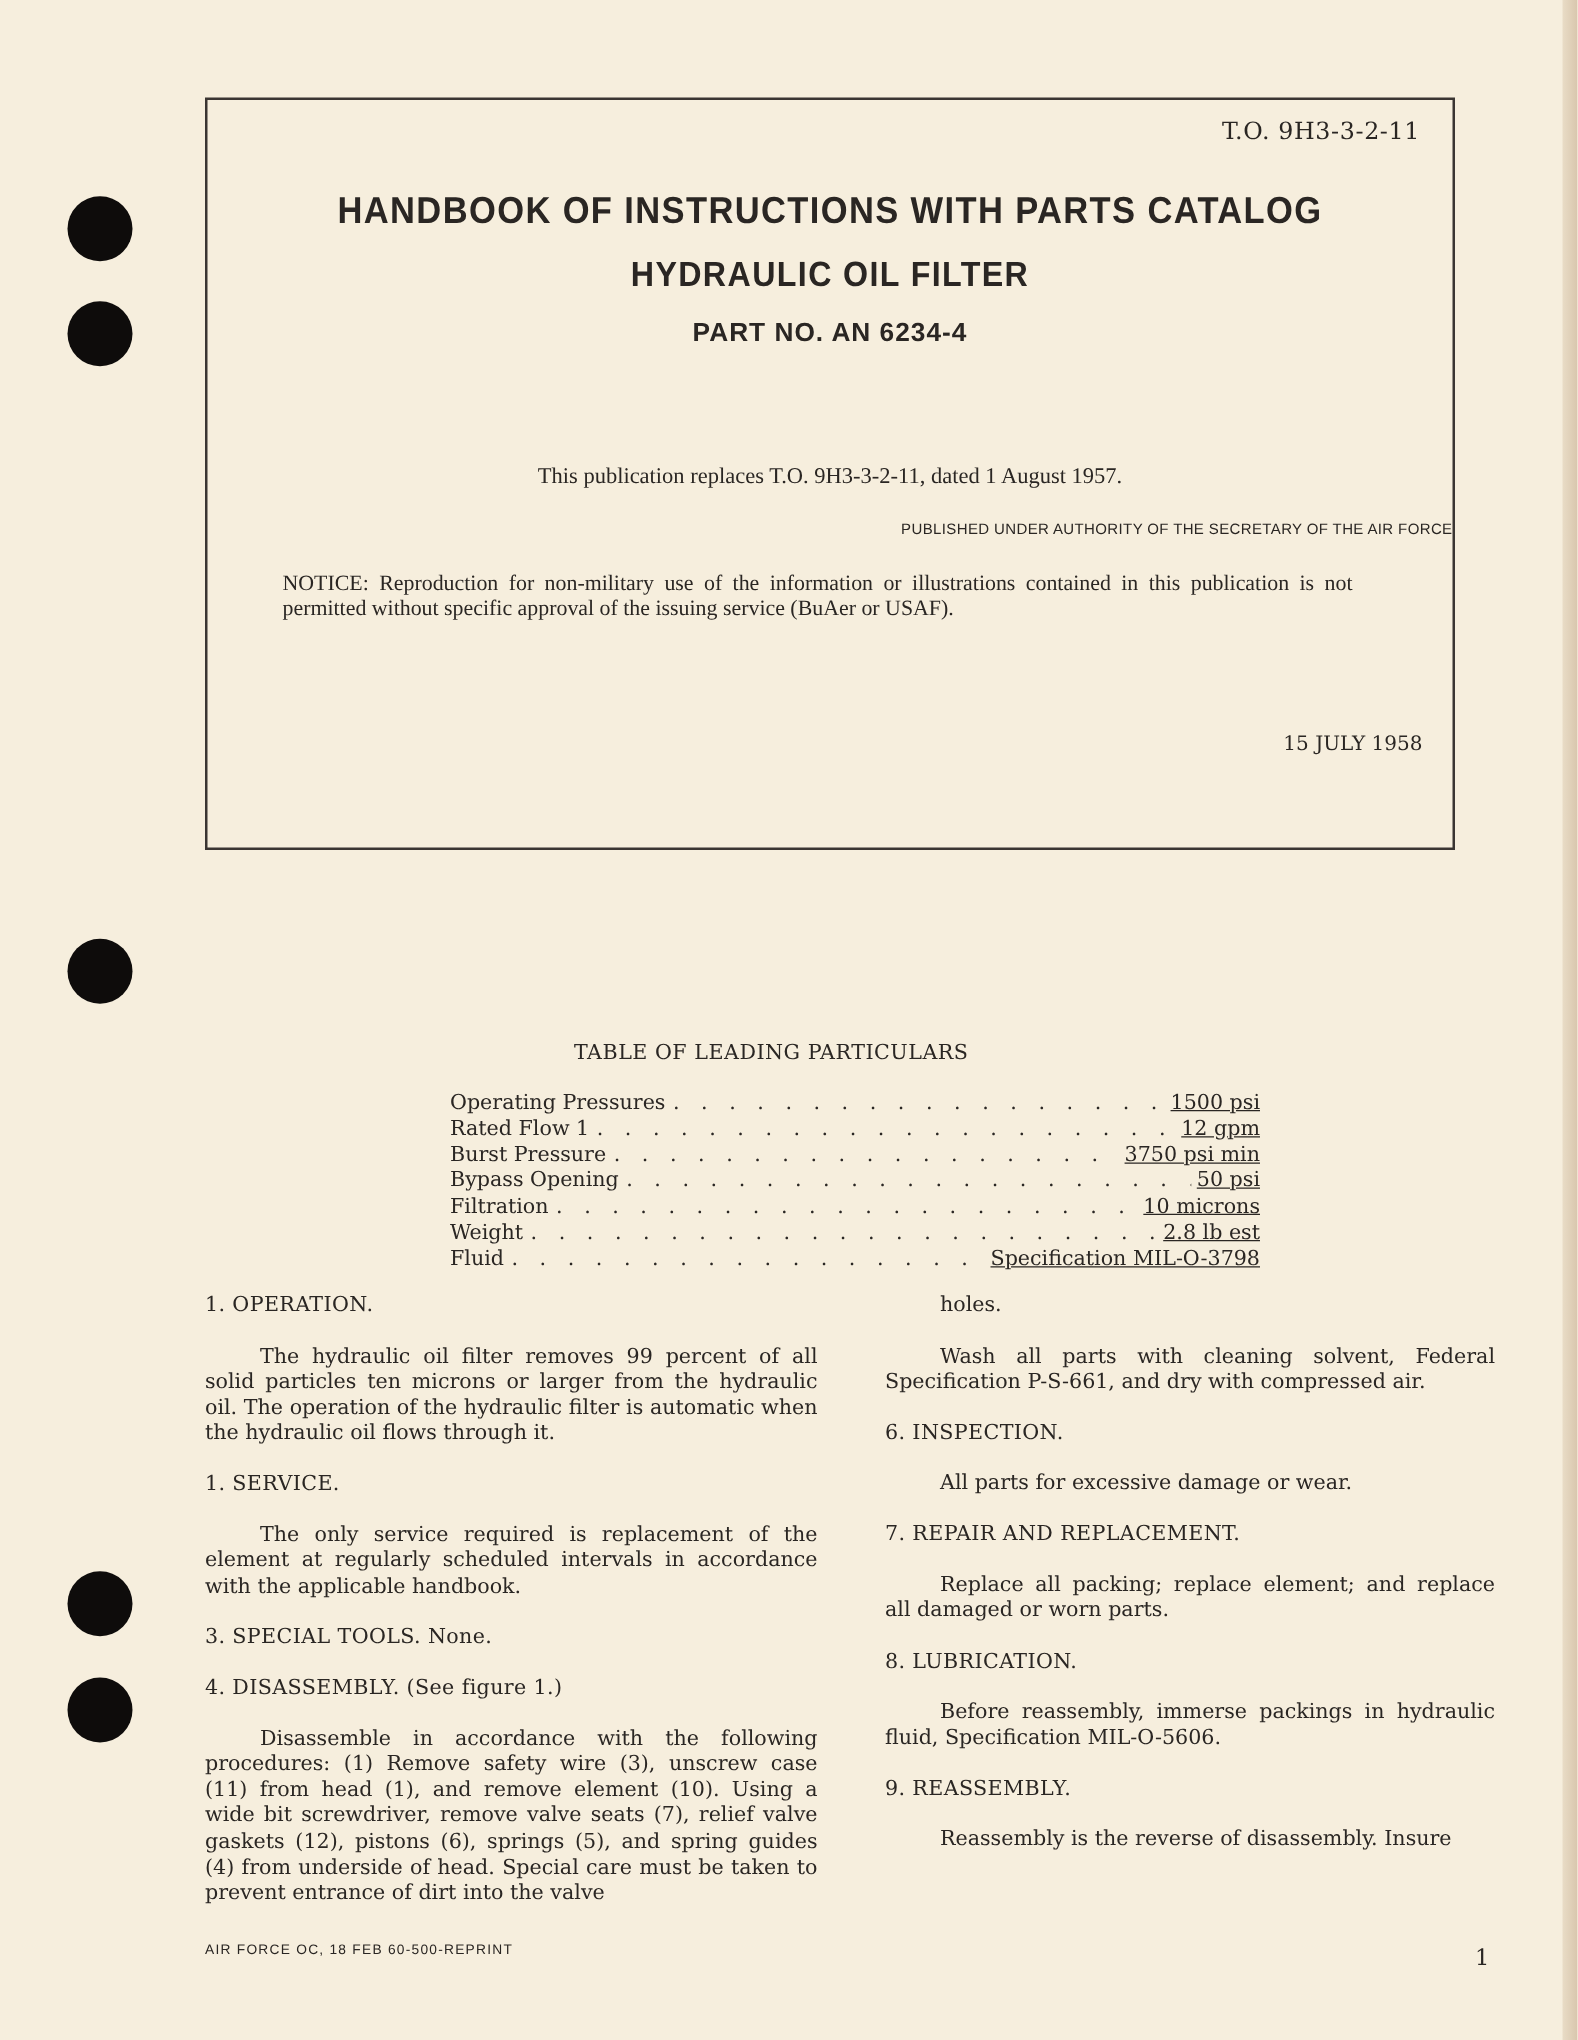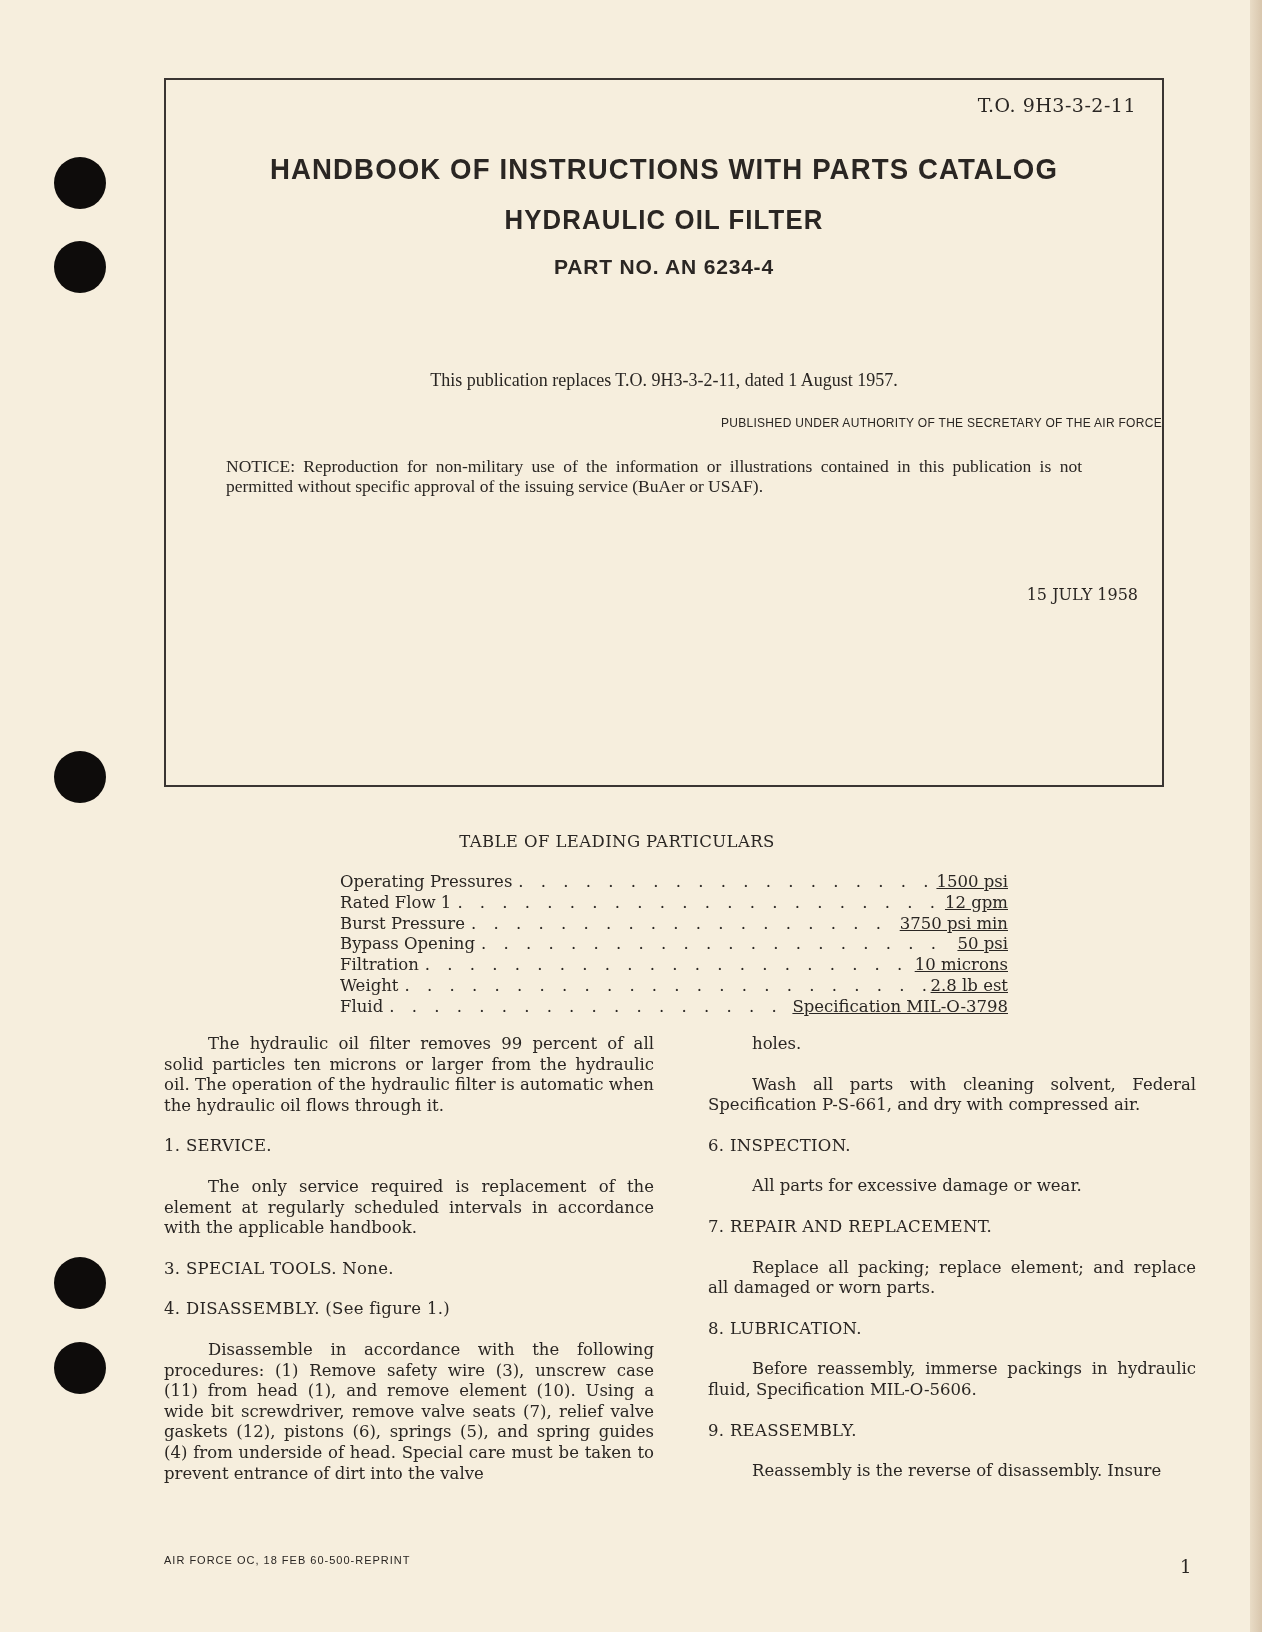--- a/index.html
+++ b/index.html
@@ -11,21 +11,21 @@
   }
   .page-edge {
     position: absolute; right: 0; top: 0; width: 12px; height: 1632px;
     background: linear-gradient(to right, #e9dcc6, #d8c6ad);
   }
   .punch-hole {
     position: absolute; width: 52px; height: 52px; border-radius: 50%;
     background: #0e0c0b; left: 54px;
   }
   .title-box {
-    position: absolute; left: 164px; top: 78px; width: 1000px; height: 709px;
+    position: absolute; left: 164px; top: 78px; width: 1000px; height: 602px;
     border: 2px solid #3a3532; box-sizing: border-box;
   }
   .to-number {
     position: absolute; right: 26px; top: 14px;
     font-size: 19px; letter-spacing: 0.5px;
   }
   .main-title {
     position: absolute; left: 0; right: 0; top: 72px; text-align: center;
     font-family: "Liberation Sans", sans-serif; font-weight: bold;
     font-size: 30px; letter-spacing: 1.2px; transform: scaleX(0.92);
@@ -61,21 +61,21 @@
     position: absolute; left: 0; width: 1180px; top: 832px; text-align: center;
     font-size: 16.5px; letter-spacing: 0.4px; padding-left: 27px;
   }
   .particulars {
     position: absolute; left: 340px; width: 668px; top: 872px;
     font-size: 16.5px;
   }
   .particulars .row {
     display: flex; align-items: baseline; height: 20.8px; overflow: hidden;
   }
-  .particulars .label { white-space: nowrap; padding-right: 6px; }
+  .particulars .label { white-space: nowrap; padding-right: 6px; margin-left: 20px; }
   .particulars .leader {
     flex: 1; overflow: hidden; white-space: nowrap; letter-spacing: 6px; color: #2a2623;
   }
   .particulars .value { white-space: nowrap; padding-left: 4px; text-decoration: underline; }
   .col {
     position: absolute; top: 1034px; font-size: 16.5px; line-height: 20.6px;
   }
   .col-left { left: 164px; width: 490px; }
   .col-right { left: 708px; width: 488px; }
   .sec-head { margin: 0 0 20px 0; letter-spacing: 0.3px; }
@@ -145,20 +145,21 @@
     <span class="value">2.8 lb est</span>
   </div>
   <div class="row">
     <span class="label">Fluid</span>
     <span class="leader">. . . . . . . . . . . . . . . . . . . . . . . . . . . . . . . . . . . . . . . . .</span>
     <span class="value">Specification MIL-O-3798</span>
   </div>
 </div>
 
 <div class="col col-left">
+  <div class="sec-head">1.  OPERATION.</div>
   <div class="sec-body">The hydraulic oil filter removes 99 percent of all solid particles ten microns or larger from the hydraulic oil.  The operation of the hydraulic filter is automatic when the hydraulic oil flows through it.</div>
   <div class="sec-head">1.  SERVICE.</div>
   <div class="sec-body">The only service required is replacement of the element at regularly scheduled intervals in accordance with the applicable handbook.</div>
   <div class="sec-head">3.  SPECIAL TOOLS.  None.</div>
   <div class="sec-head">4.  DISASSEMBLY.   (See figure 1.)</div>
   <div class="sec-body">Disassemble in accordance with the following procedures: (1) Remove safety wire (3), unscrew case (11) from head (1), and remove element (10). Using a wide bit screwdriver, remove valve seats (7), relief valve gaskets (12), pistons (6), springs (5), and spring guides (4) from underside of head. Special care must be taken to prevent entrance of dirt into the valve</div>
 </div>
 
 <div class="col col-right">
   <div class="sec-body noindent" style="padding-left:44px;">holes.</div>

